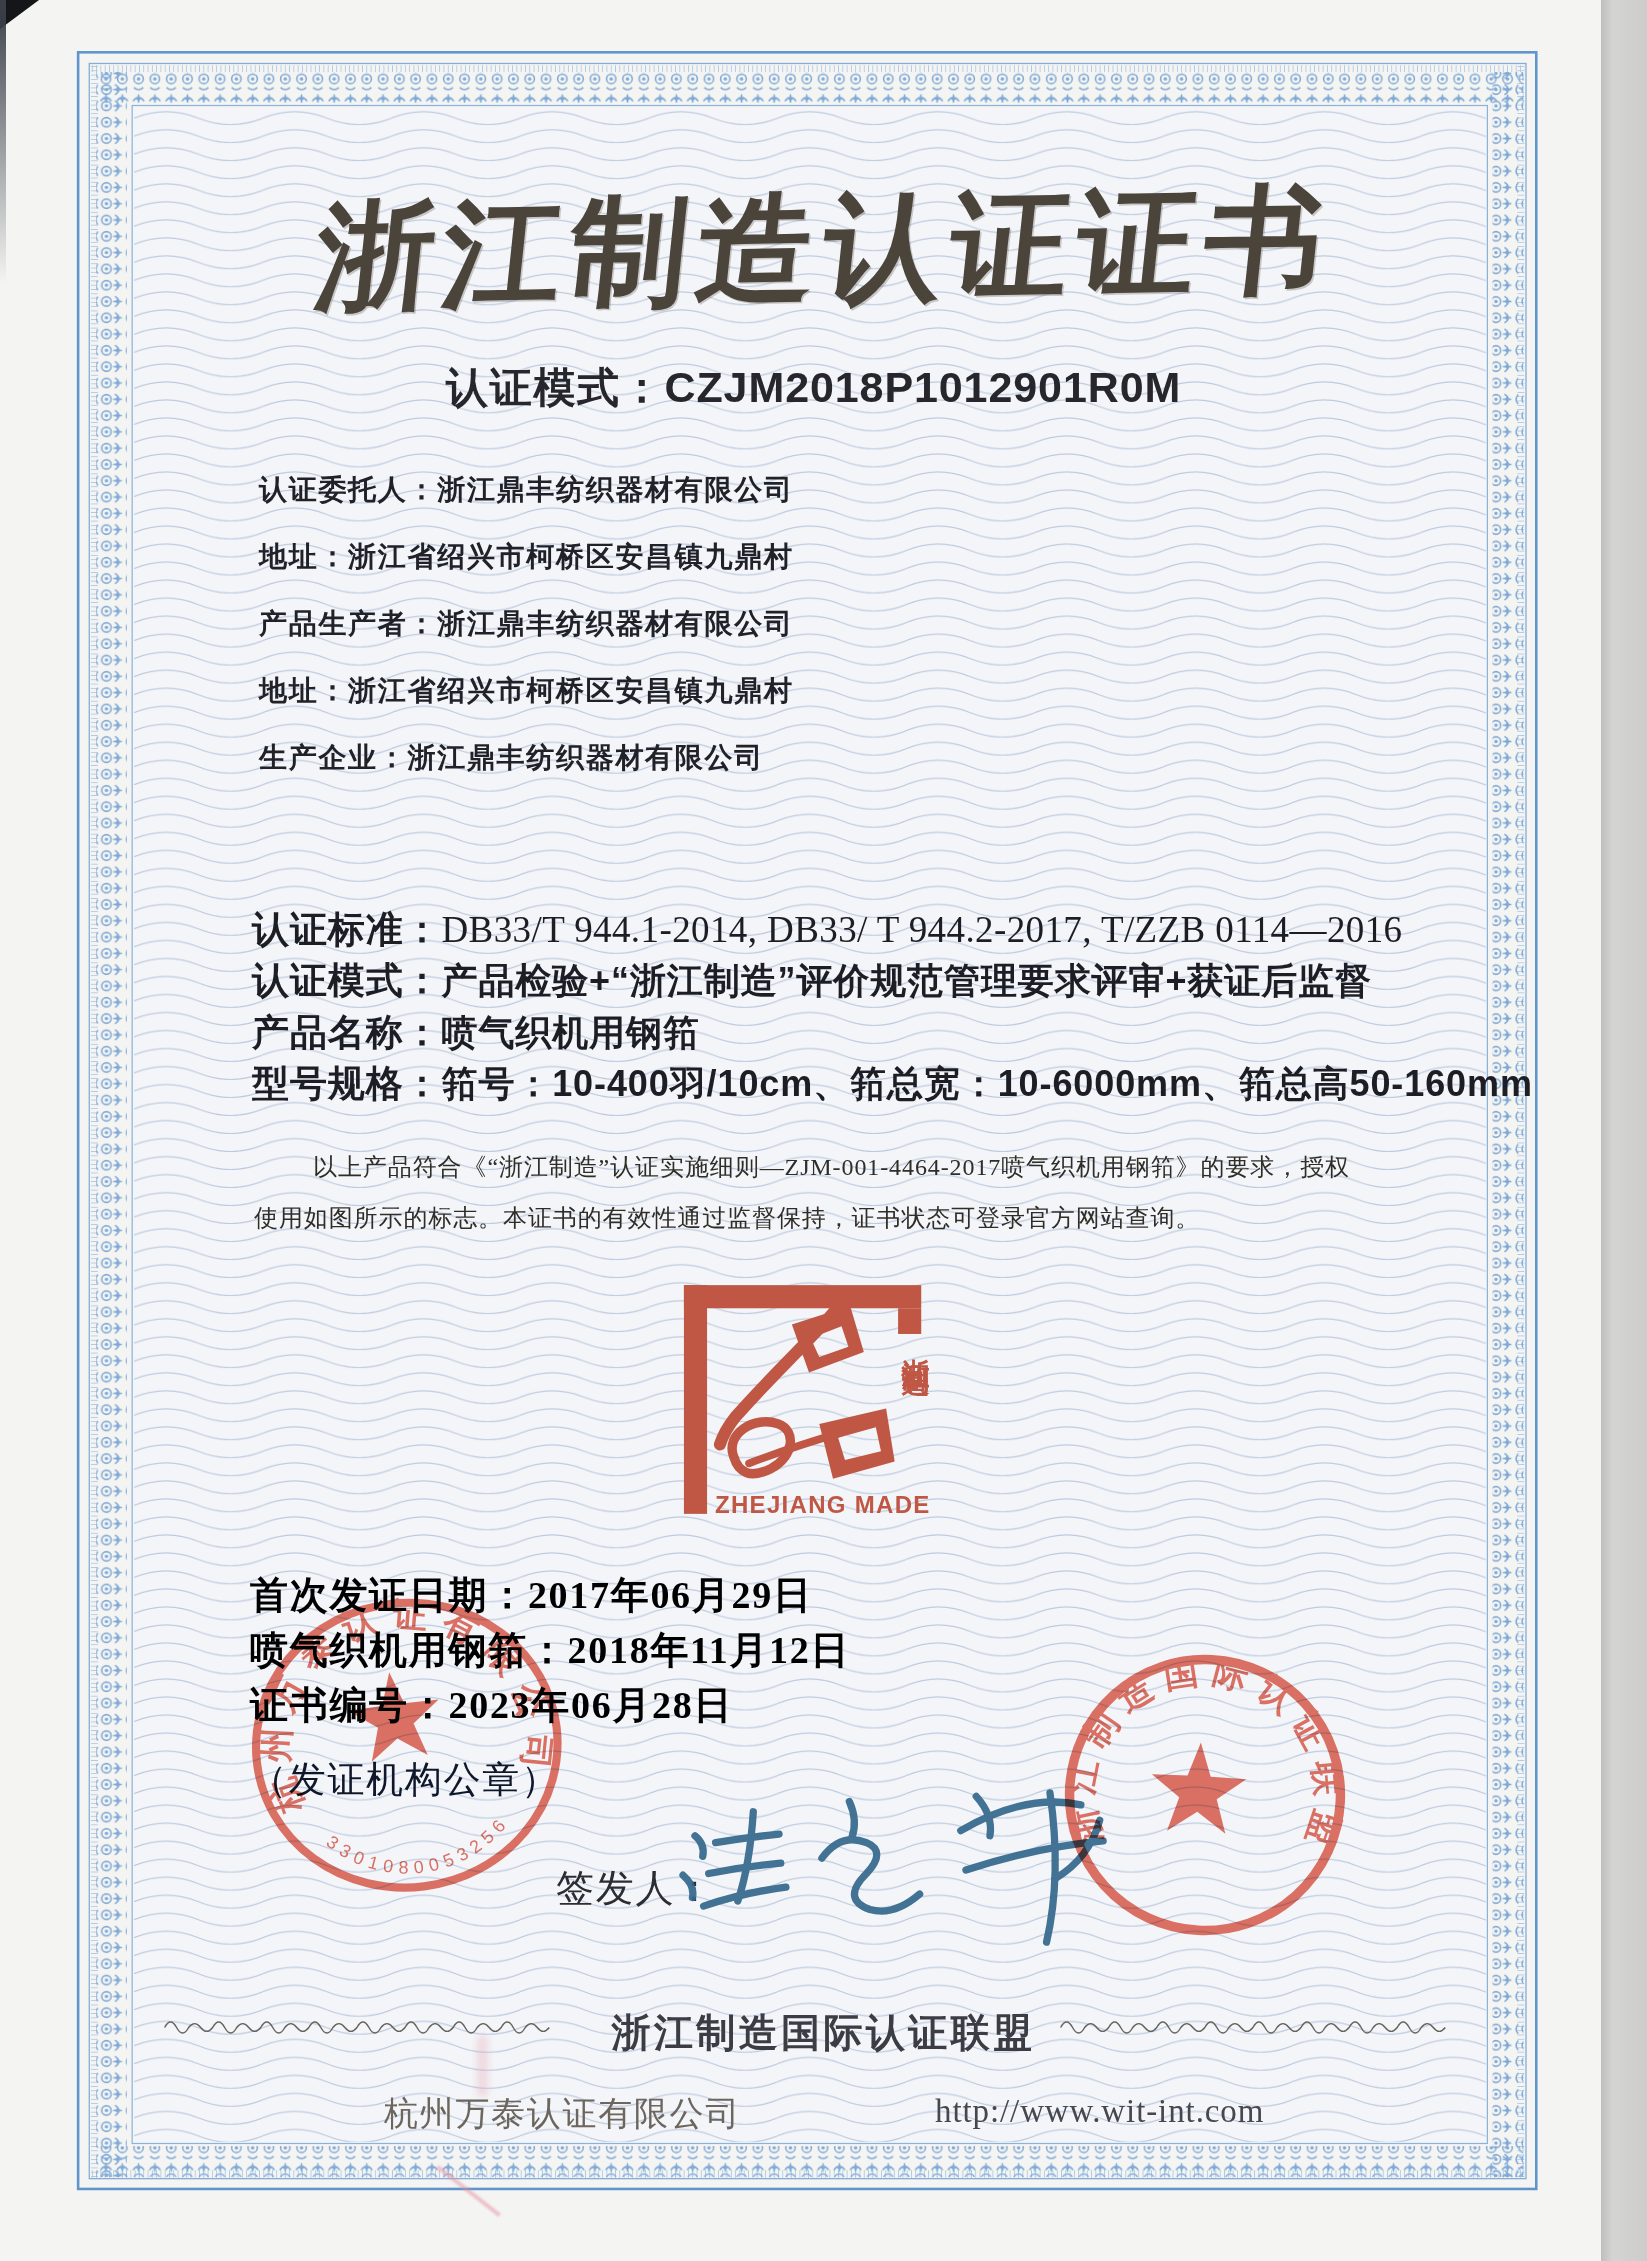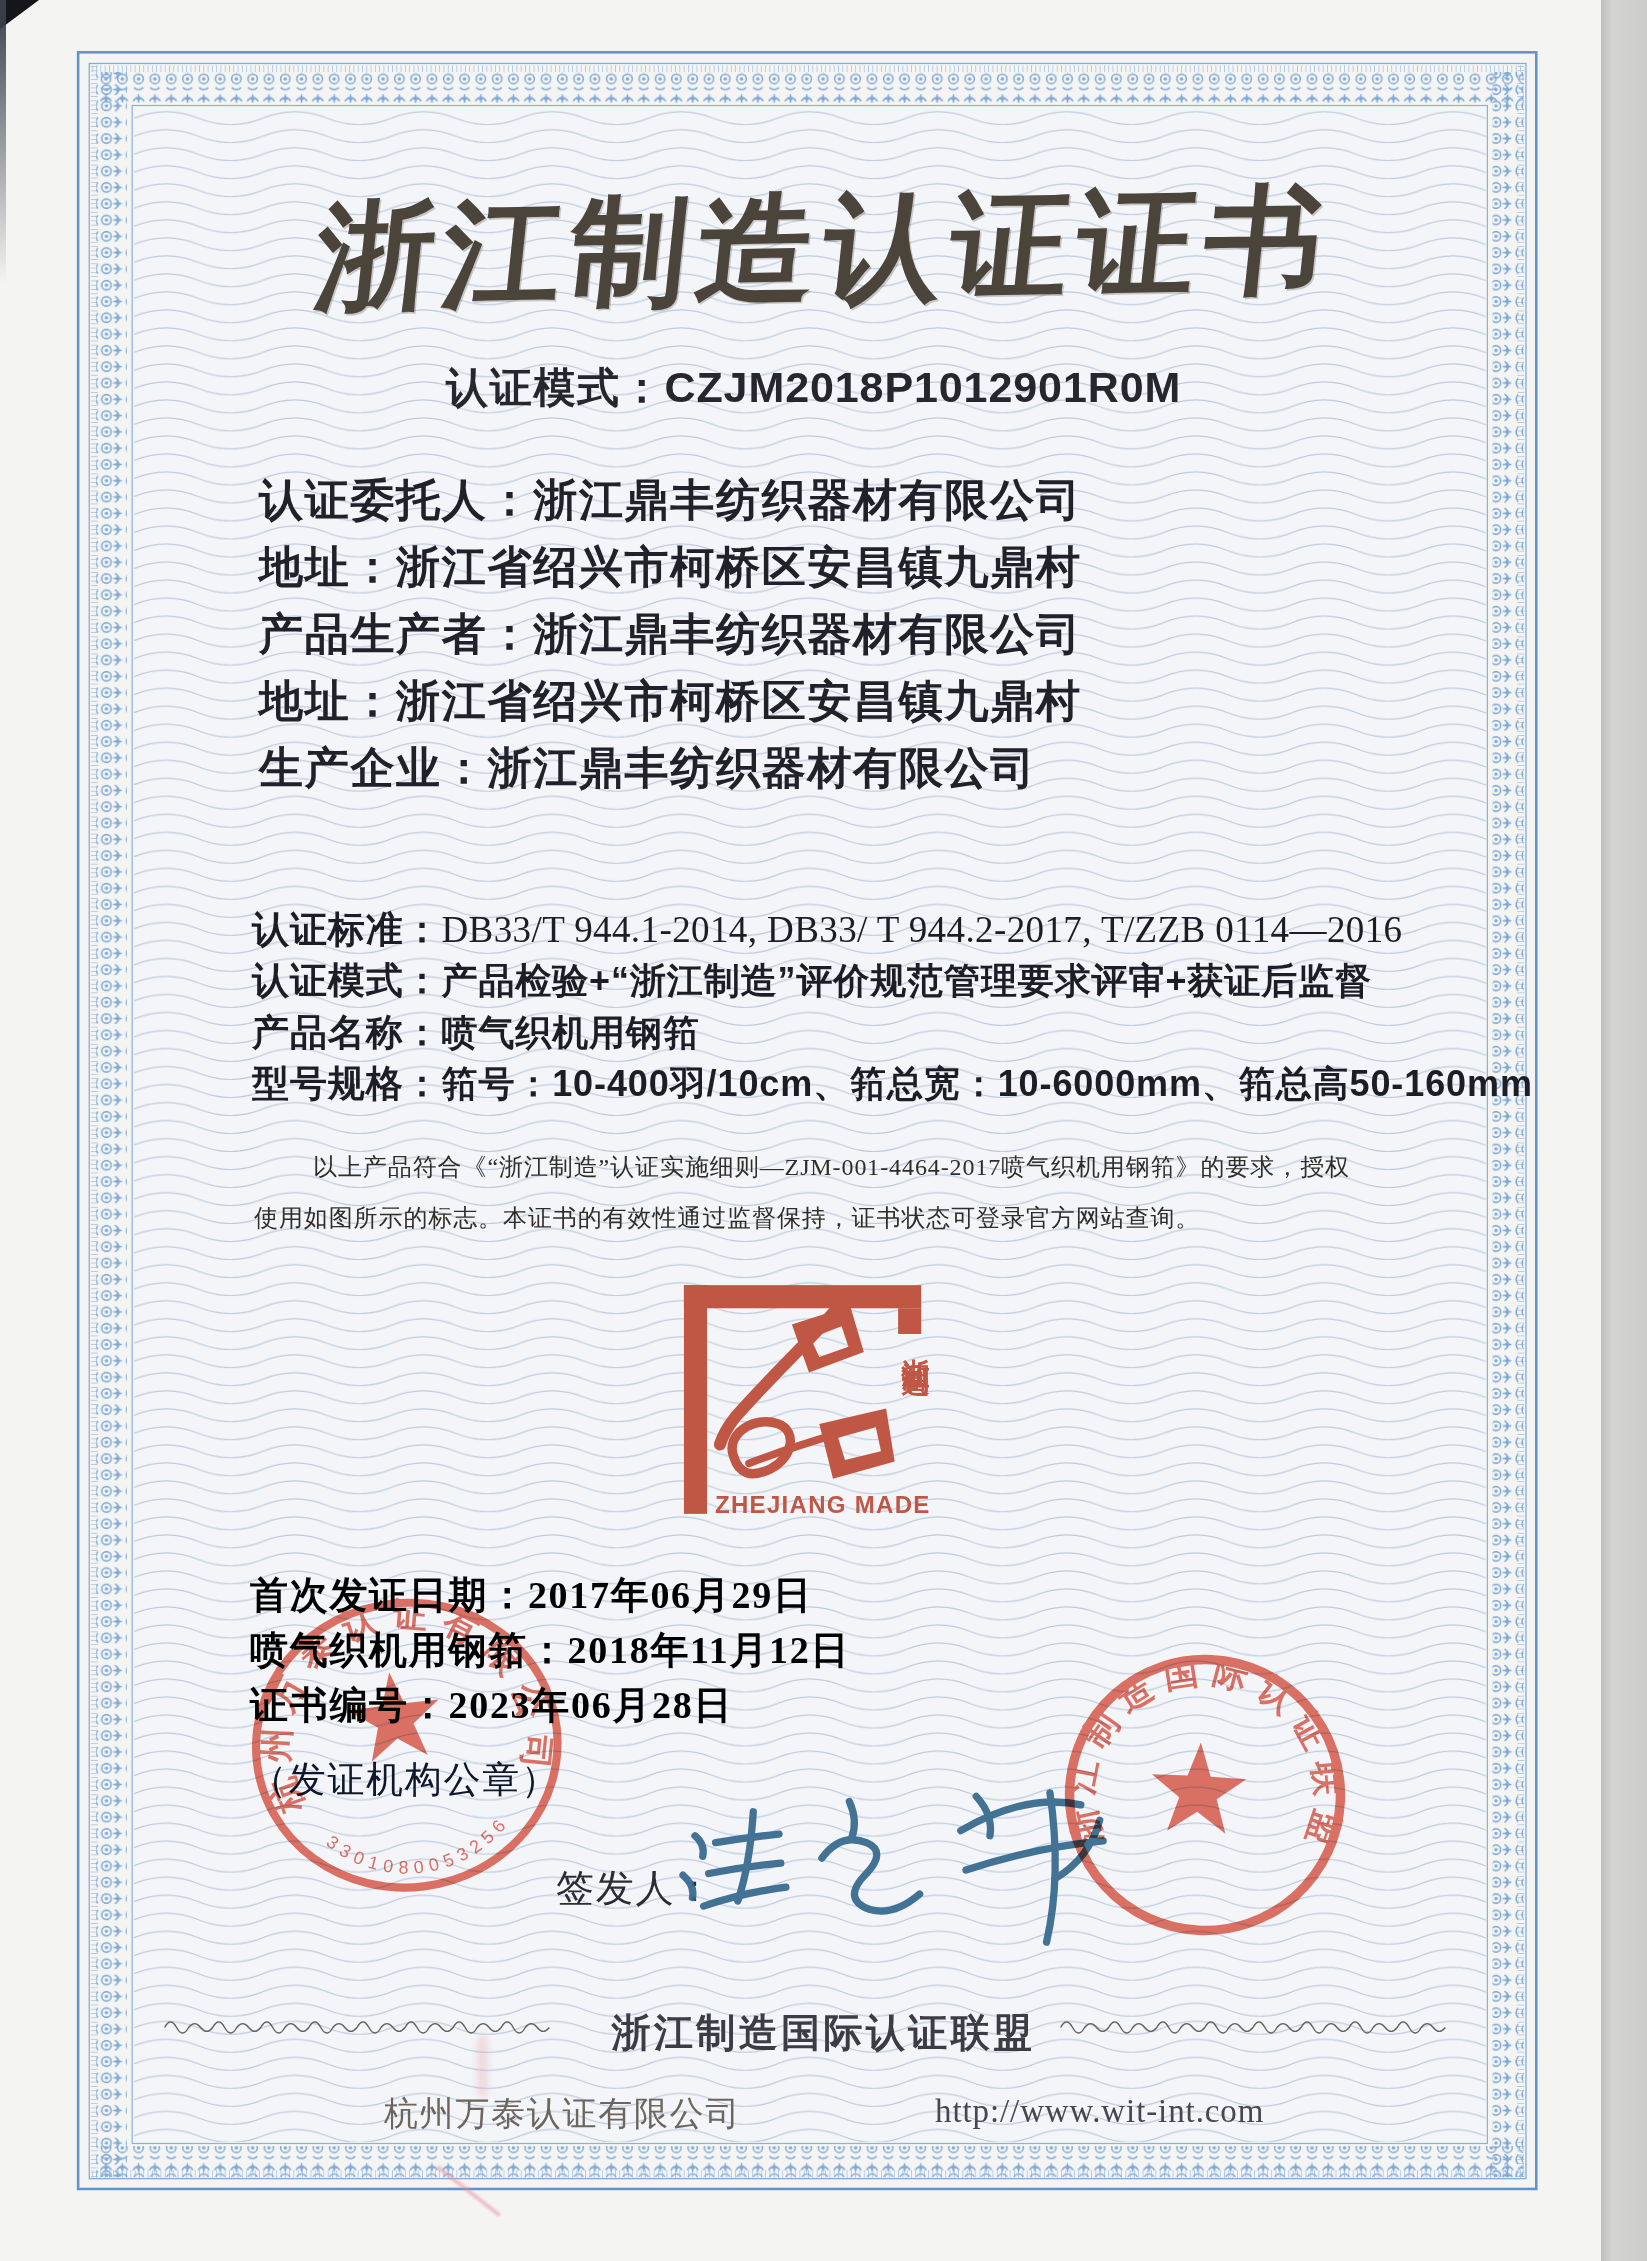--- a/index.html
+++ b/index.html
@@ -16,21 +16,21 @@
     border-radius:6.9px;filter:blur(3.4px);}
   .pink-line{left:429px;top:2189px;width:79px;height:4.3px;background:rgba(231,140,160,.5);
     transform:rotate(38deg);filter:blur(1.3px);}
   
   .title{top:170px;left:50%;transform:translateX(-50%) skewX(-7deg) rotate(-1deg);
     font-family:"Liberation Serif",serif;font-weight:bold;font-size:118px;letter-spacing:8.6px;
     color:#4b443a;white-space:nowrap;text-shadow:1.7px 1.7px 0 rgba(70,60,48,.25);}
   .certno{top:360px;left:446px;white-space:nowrap;color:#26262c;}
   .certno .lab{font-size:42px;font-weight:bold;letter-spacing:1.7px;}
   .certno .val{font-size:43px;font-weight:bold;letter-spacing:0.9px;}
-  .party{left:259px;font-size:44px;font-weight:bold;letter-spacing:1.7px;color:#212129;white-space:nowrap;}
+  .party{left:259px;font-size:28px;font-weight:bold;letter-spacing:1.7px;color:#212129;white-space:nowrap;}
   .std{left:252px;white-space:nowrap;color:#1d1e25;}
   .std .lab{font-size:37px;font-weight:bold;letter-spacing:0.9px;}
   .std .v-serif{font-family:"Liberation Serif",serif;font-size:37px;letter-spacing:0.4px;margin-top:36px;}
   .std .v-sans{font-size:36px;font-weight:bold;letter-spacing:0.9px;}
   .statement{left:254px;top:1142px;width:1096px;font-family:"Liberation Serif",serif;
     font-size:24px;line-height:51px;color:#2f2d28;text-align:justify;text-indent:59px;letter-spacing:0.9px;}
   .date-line{left:250px;font-family:"Liberation Serif",serif;font-size:38px;font-weight:600;
     letter-spacing:1.7px;color:#000000;white-space:nowrap;}
   .seal-note{left:250px;top:1755px;font-family:"Liberation Serif",serif;font-size:37px;
     letter-spacing:1.7px;color:#0f172a;white-space:nowrap;}

